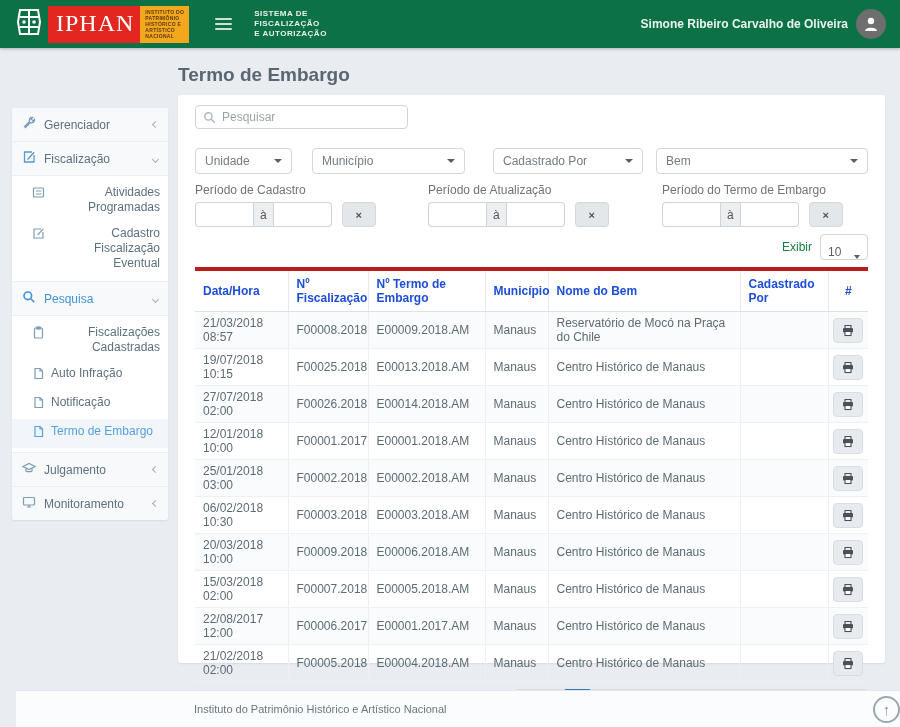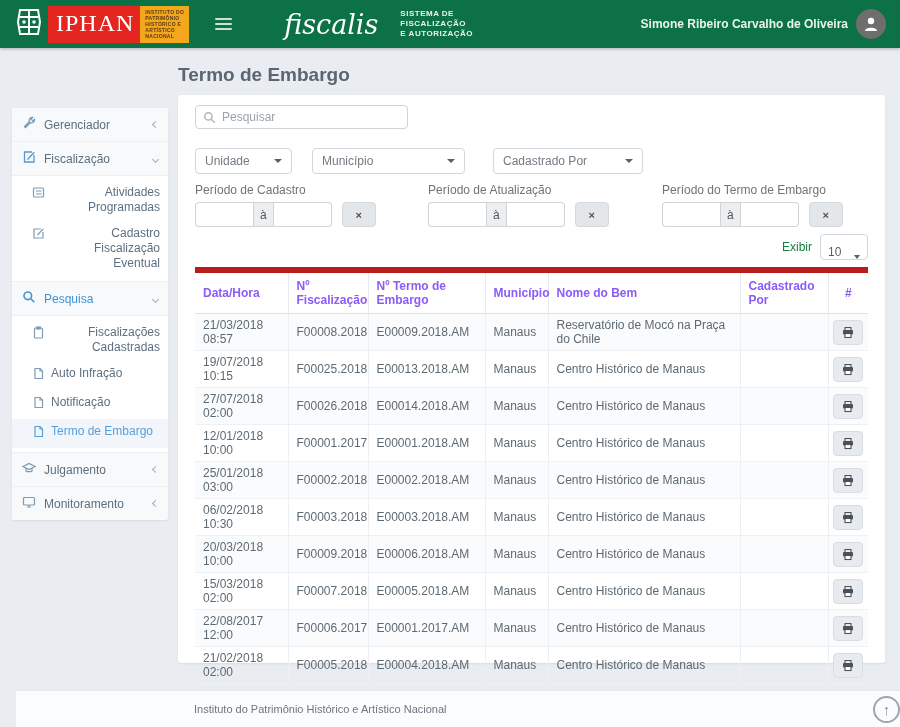--- a/index.html
+++ b/index.html
@@ -78,21 +78,21 @@
 
   .exibir-row { display:flex; justify-content:flex-end; align-items:center; margin-top:7px; }
   .exibir-label { font-size:12px; color:#15803d; margin-right:8px; }
   .exibir-select { width:48px; height:26px; border:1px solid #d2d7db; border-radius:4px; display:flex;
                    align-items:flex-end; padding:0 7px; font-size:12px; color:#55606a; cursor:pointer; }
   .exibir-select .caret { margin-left:auto; width:0; height:0; border-left:3.5px solid transparent; border-right:3.5px solid transparent; border-top:4px solid #55606a; }
 
   
   table { width:673px; border-collapse:collapse; margin-top:7px; table-layout:fixed; }
   col.c1{width:93px} col.c2{width:80px} col.c3{width:117px} col.c4{width:63px} col.c5{width:192px} col.c6{width:88px} col.c7{width:40px}
-  thead th { font-size:12px; color:#8b5cf6; text-align:left; padding:6px 8px; border-top:6px solid #b91c1c;
+  thead th { font-size:12px; color:#1d4ed8; text-align:left; padding:6px 8px; border-top:4px solid #b91c1c;
              border-bottom:1px solid #dde2e6; border-right:1px solid #e8ebee; height:26px; }
   thead th:last-child { border-right:none; text-align:center; }
   tbody td { font-size:12px; color:#5d6a73; padding:4px 8px; border-bottom:1px solid #eef1f3;
              border-right:1px solid #edf0f2; height:33px; vertical-align:middle; overflow:hidden; }
   tbody td:last-child { border-right:none; text-align:center; padding:4px 3px; }
   tbody tr:nth-child(odd) { background:#fafbfc; }
   .print-btn { width:30px; height:25px; background:#e7eaee; border:1px solid #d9dde2; border-radius:4px;
                display:inline-flex; align-items:center; justify-content:center; cursor:pointer; }
 
   
@@ -140,21 +140,20 @@
         <span>Histórico e</span>
         <span>Artístico</span>
         <span>Nacional</span>
       </span>
     </div>
     <div class="hamburger">
         <i></i>
         <i></i>
         <i></i>
       </div>
-    <div class="brand">fiscalis</div>
     <div class="sysname">
       <span>SISTEMA DE</span>
       <span>FISCALIZAÇÃO</span>
       <span>E AUTORIZAÇÃO</span>
     </div>
     <div class="topbar-right">
       <span class="username">Simone Ribeiro Carvalho de Oliveira</span>
       <span class="avatar">
         <svg width="18" height="18" viewBox="0 0 18 18">
           <circle cx="9" cy="6" r="3.2" fill="#fff"></circle>
@@ -298,20 +297,24 @@
       <div class="sel sel-unidade">
         <span>Unidade</span>
         <span class="caret"></span>
       </div>
       <div class="sel sel-municipio">
         <span>Município</span>
         <span class="caret"></span>
       </div>
       <div class="sel sel-cadpor">
         <span>Cadastrado Por</span>
+        <span class="caret"></span>
+      </div>
+      <div class="sel sel-bem">
+        <span>Bem</span>
         <span class="caret"></span>
       </div>
     </div>
 
     <div class="periods-row">
       <div class="pgroup">
         <div class="plabel">Período de Cadastro</div>
         <div class="pcontrols">
           <input class="first" type="text" style="">
           <span class="addon">à</span>

